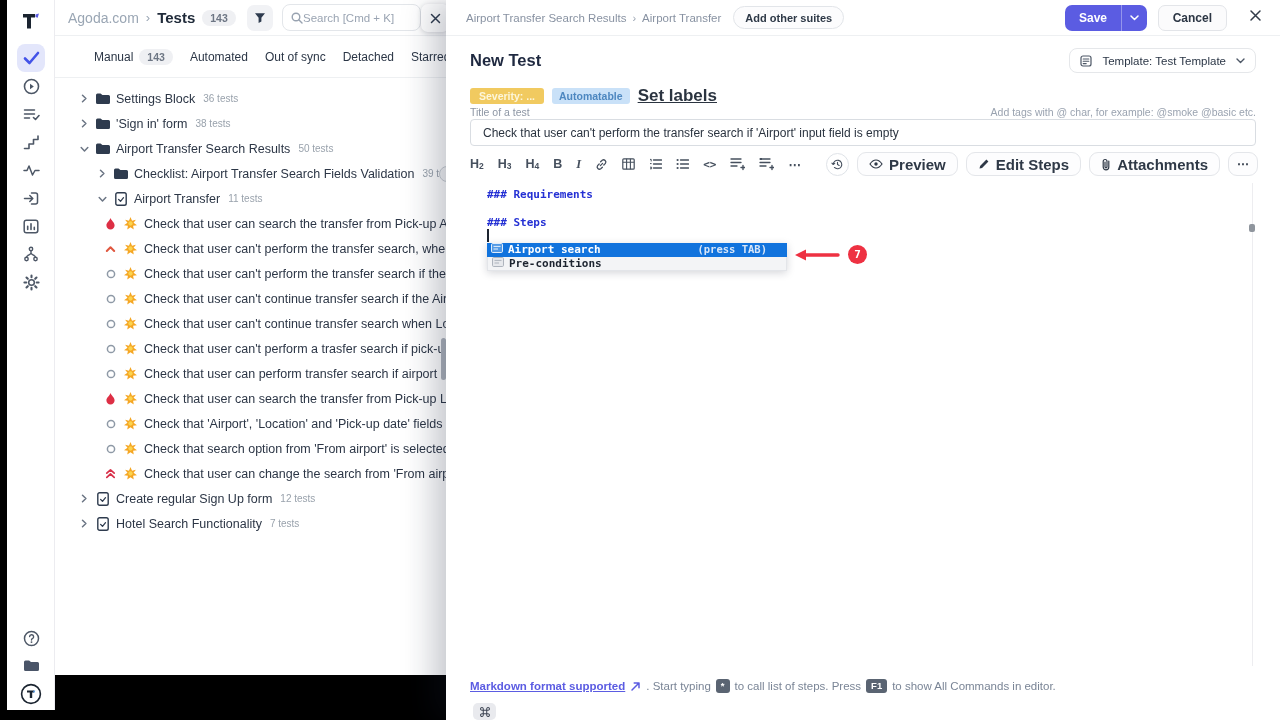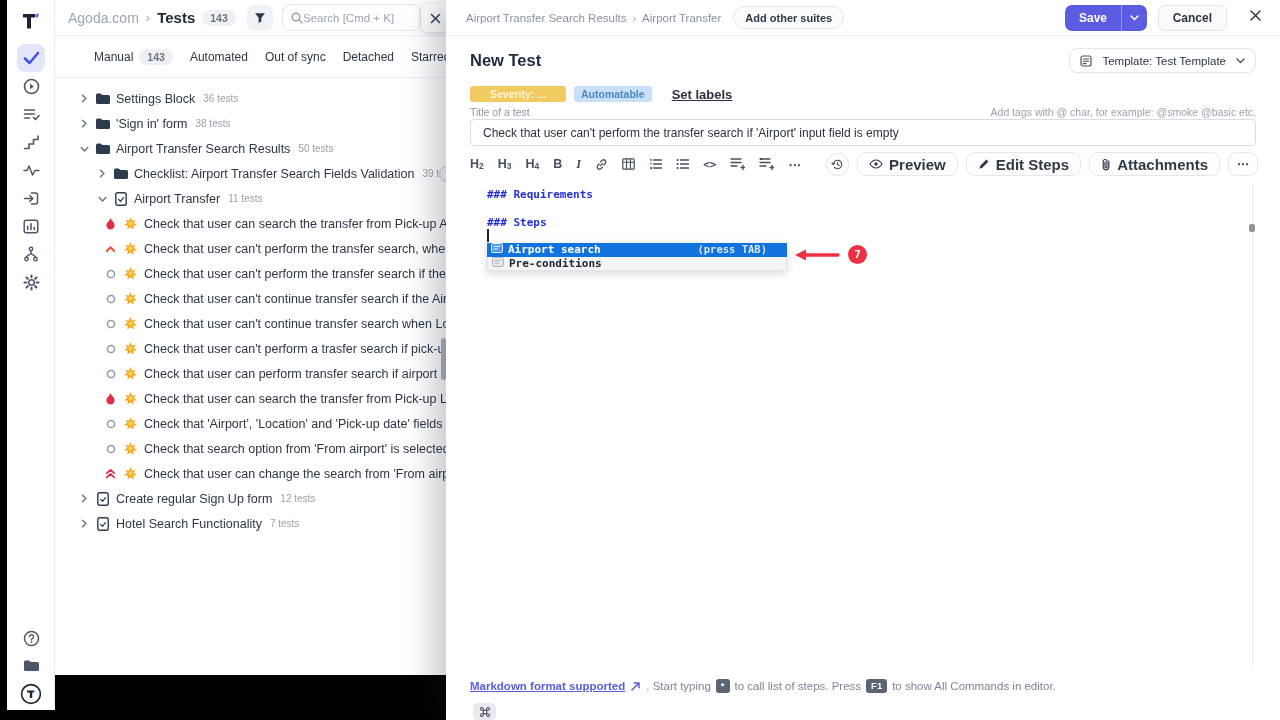--- a/index.html
+++ b/index.html
@@ -49,23 +49,23 @@
   .dr-crumb-sep{font-size:11px;color:#9aa4b2;margin:0 6px}
   .suites-btn{margin-left:12px;height:23px;border:1px solid #e2e5e9;border-radius:12px;background:#fcfcfd;padding:0 11px;font-size:11px;font-weight:600;color:#2e3947;display:flex;align-items:center}
   .save-group{position:absolute;right:133px;top:5px;height:26px;display:flex;border-radius:7px;overflow:hidden;background:#5b5ce2}
   .save-main{padding:0 14px;display:flex;align-items:center;color:#fff;font-size:12px;font-weight:600}
   .save-caret{width:26px;display:flex;align-items:center;justify-content:center;border-left:1px solid rgba(255,255,255,.35)}
   .cancel-btn{position:absolute;right:53px;top:5px;height:26px;border:1px solid #e3e5e9;border-radius:7px;background:#fbfbfc;padding:0 14px;font-size:12px;font-weight:600;color:#2c3644;display:flex;align-items:center}
   .dr-close{position:absolute;right:18px;top:8px}
   .page-title{position:absolute;left:24px;top:51px;font-size:16.5px;font-weight:700;color:#1f2940}
   .template-btn{position:absolute;right:24px;top:48px;height:25px;border:1px solid #e5e7ea;border-radius:8px;background:#fff;padding:0 10px;display:flex;align-items:center;gap:10px;font-size:11.5px;color:#2b3646}
   .badges-row{position:absolute;left:24px;top:86px;display:flex;align-items:center;gap:8px}
-  .pill-sev{background:#f1ca60;color:#fdf6da;font-size:10.5px;font-weight:700;border-radius:3px;padding:2px 20px}
+  .pill-sev{background:#f1ca60;color:#fdf6da;font-size:10.5px;font-weight:700;border-radius:3px;padding:2px 9px}
   .pill-auto{background:#c9e1f8;color:#4d87c0;font-size:10.5px;font-weight:700;border-radius:3px;padding:2px 7px}
-  .set-labels{margin-left:12px;font-size:13px;font-weight:600;color:#2b3440;text-decoration:underline}
+  .set-labels{font-size:17px;font-weight:600;color:#2b3440;text-decoration:underline}
   .title-label{position:absolute;left:24px;top:106px;font-size:10.5px;color:#8d96a4}
   .tags-hint{position:absolute;right:24px;top:106px;font-size:10.5px;color:#9aa3b0}
   .title-input{position:absolute;left:24px;right:24px;top:119px;height:27px;border:1px solid #d9dde2;border-radius:4px;padding:0 12px;font-size:12px;color:#2a333f;font-family:"Liberation Sans",sans-serif;outline:none;width:786px}
   .toolbar{position:absolute;left:24px;top:150px;height:28px;display:flex;align-items:center;gap:14px}
   .tbtn{font-size:12.5px;font-weight:600;color:#46505e;display:flex;align-items:end}
   .tbtn sub{font-size:8.5px}
   .tbtn.italic{font-family:"Liberation Serif",serif;font-style:italic;font-weight:700}
   .actions{position:absolute;right:22px;top:150px;height:28px;display:flex;align-items:center;gap:8px}
   .pillbtn{height:24px;border:1px solid #e4e6ea;border-radius:9px;background:#fdfdfe;display:inline-flex;align-items:center;gap:6px;padding:0 11px;font-size:15px;font-weight:600;color:#2f3947}
   .histbtn{width:23px;height:23px;border:1px solid #dfe3e8;border-radius:50%;display:flex;align-items:center;justify-content:center}

